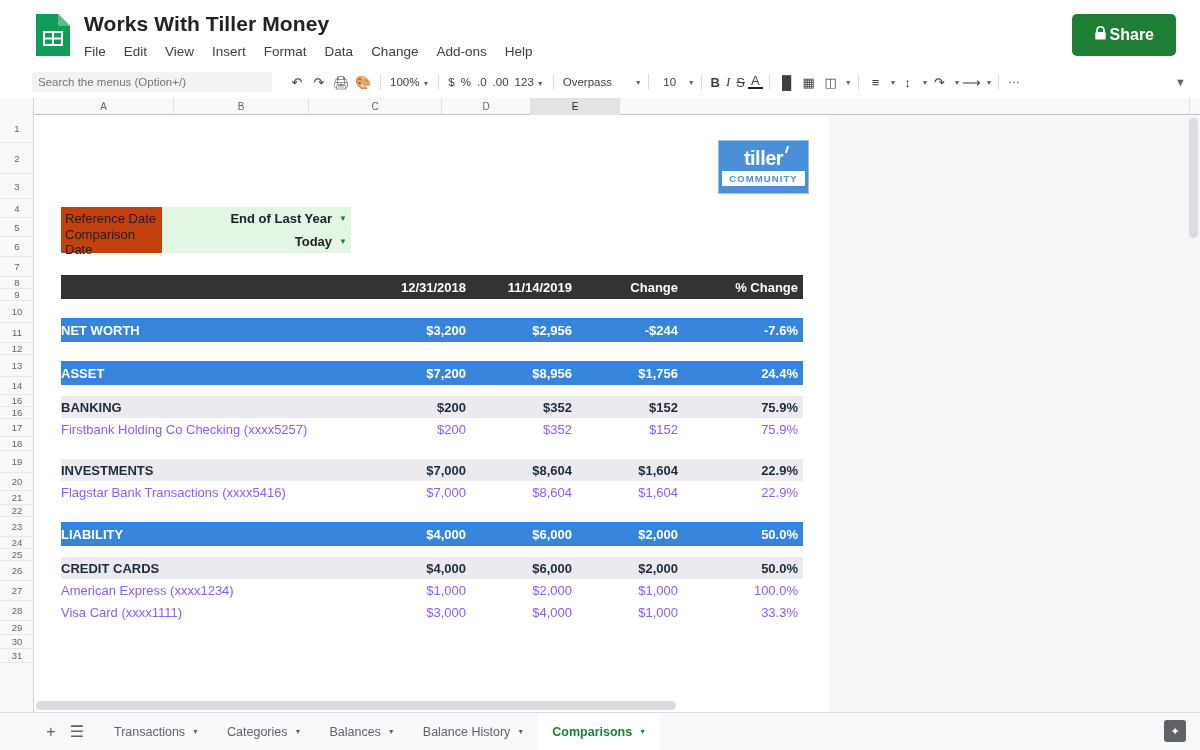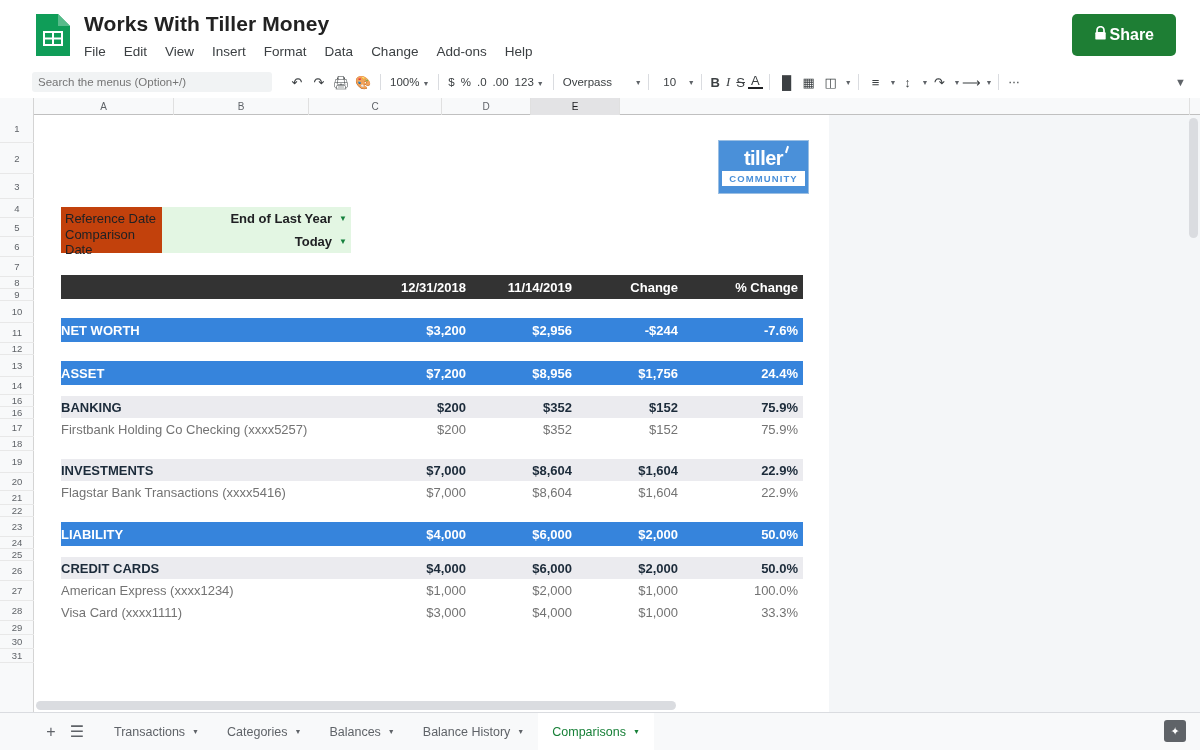--- a/index.html
+++ b/index.html
@@ -88,32 +88,32 @@
   
   .ftable { position:absolute; left:27px; top:160px; width:742px; font-size:13px; }
   .frow { display:flex; align-items:center; height:21px; }
   .frow .c0 { flex:1; white-space:nowrap; overflow:hidden; }
   .frow .cn { width:106px; text-align:right; padding-right:5px; white-space:nowrap; }
   .frow .cn.wide { width:120px; }
 
   .r-head { background:#333333; color:#fff; font-weight:bold; height:24px; }
   .r-blue { background:#3684dc; color:#fff; font-weight:bold; height:24px; }
   .r-sect { background:#ebebef; color:#1c2b3a; font-weight:bold; height:22px; }
-  .r-item { background:#fff; color:#737373; height:22px; }
+  .r-item { background:#fff; color:#8b5cf6; height:22px; }
   .r-gap  { height:19px; background:#fff; }
   .r-gap.sm { height:11px; }
 
   
   .sheetbar { position:absolute; left:0; bottom:0; width:1200px; height:38px;
       background:#f8f9fa; border-top:1px solid #dadce0; display:flex; align-items:center; }
   .sb-ico { width:26px; height:38px; display:flex; align-items:center; justify-content:center;
             color:#5f6368; font-size:16px; cursor:pointer; }
   .tab { height:38px; padding:0 14px; display:flex; align-items:center; gap:7px;
          font-size:12.5px; color:#5f6368; cursor:pointer; white-space:nowrap; }
-  .tab.active { background:#fff; color:#188038; font-weight:normal;
+  .tab.active { background:#fff; color:#188038; font-weight:bold;
                 box-shadow:0 -1px 0 #dadce0 inset; }
   .tab .tcar { font-size:7px; }
   .explore { position:absolute; right:14px; bottom:8px; width:22px; height:22px;
       background:#5f6368; border-radius:3px; color:#fff; display:flex;
       align-items:center; justify-content:center; font-size:11px; cursor:pointer; }
 
   
   .vscroll { position:absolute; right:2px; top:118px; width:9px; height:580px; }
   .vthumb { position:absolute; top:0; left:0; width:9px; height:120px;
             background:#dadce0; border-radius:5px; cursor:pointer; }

